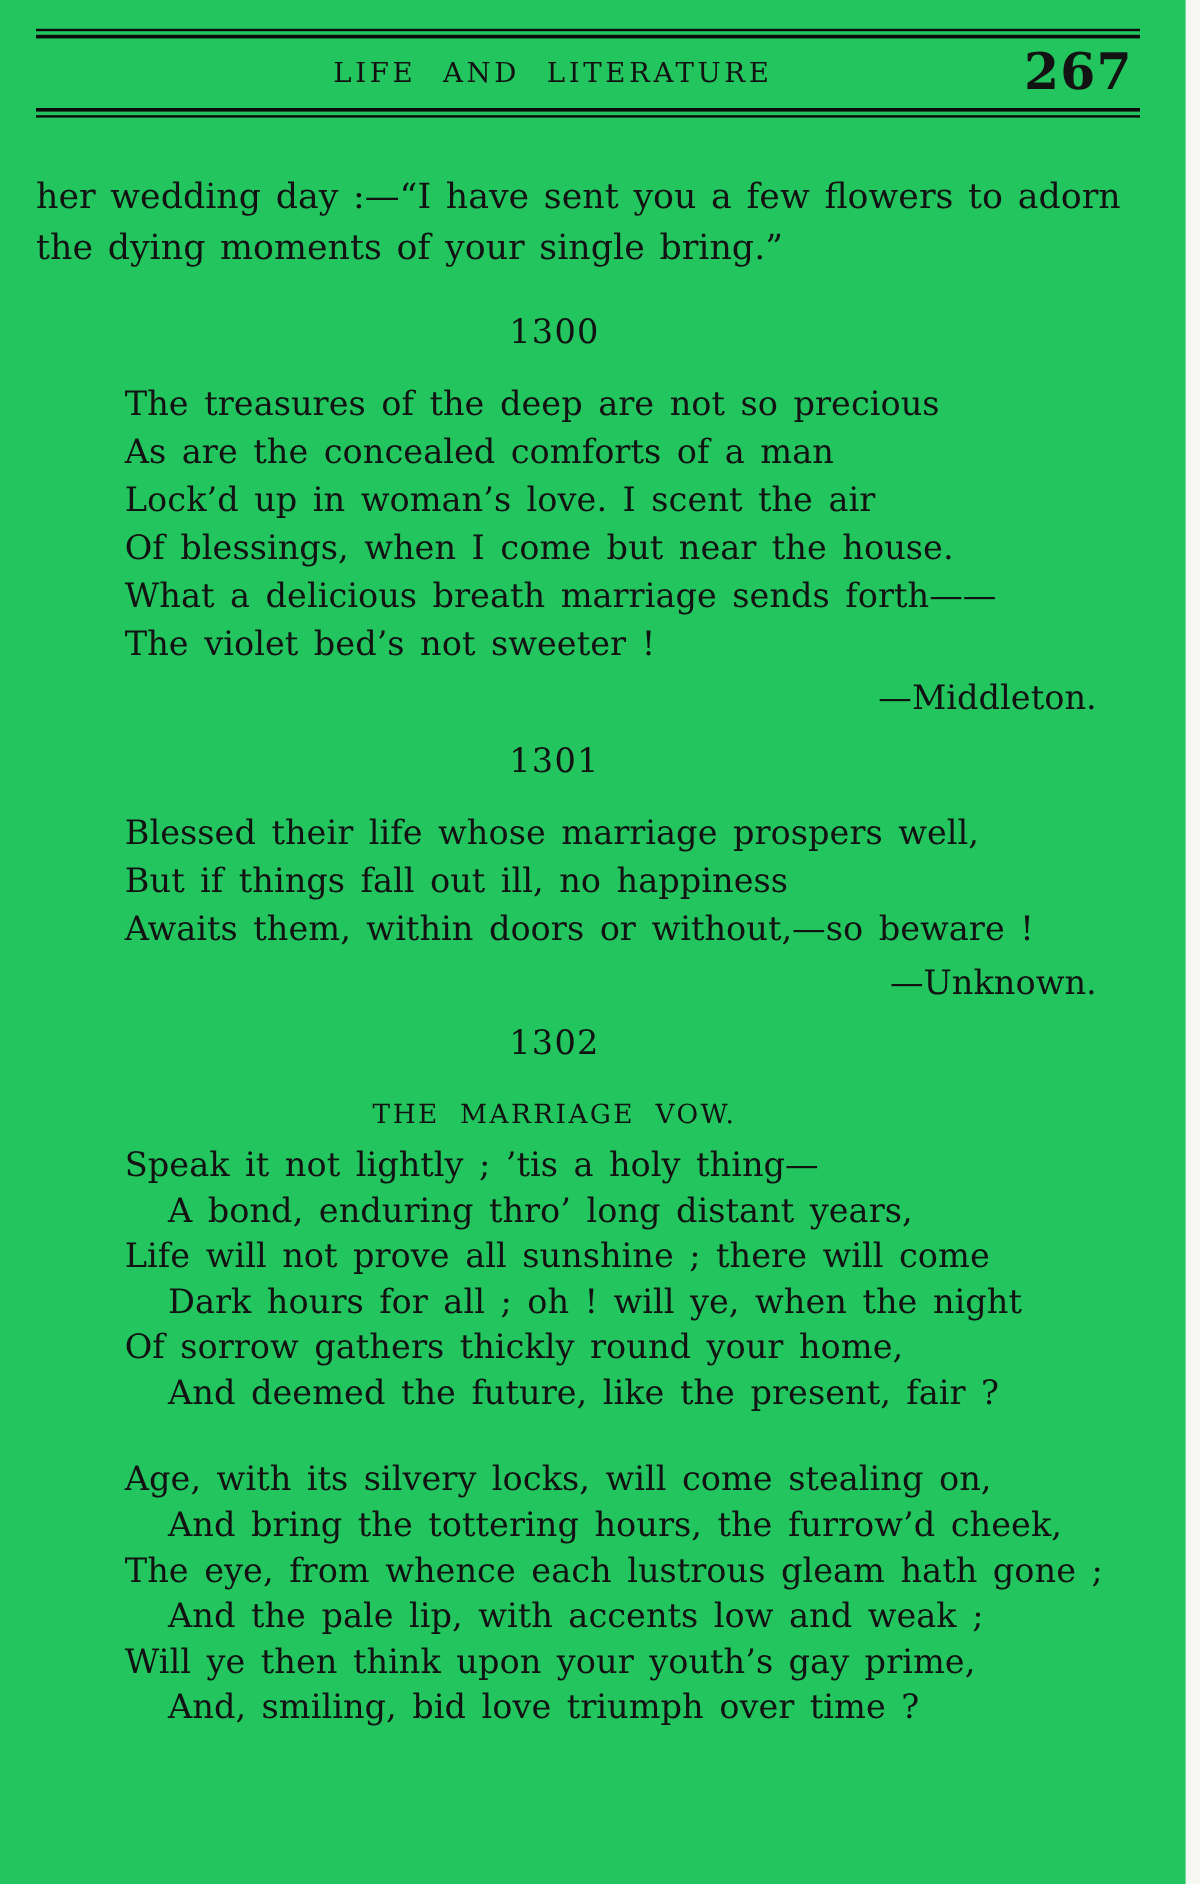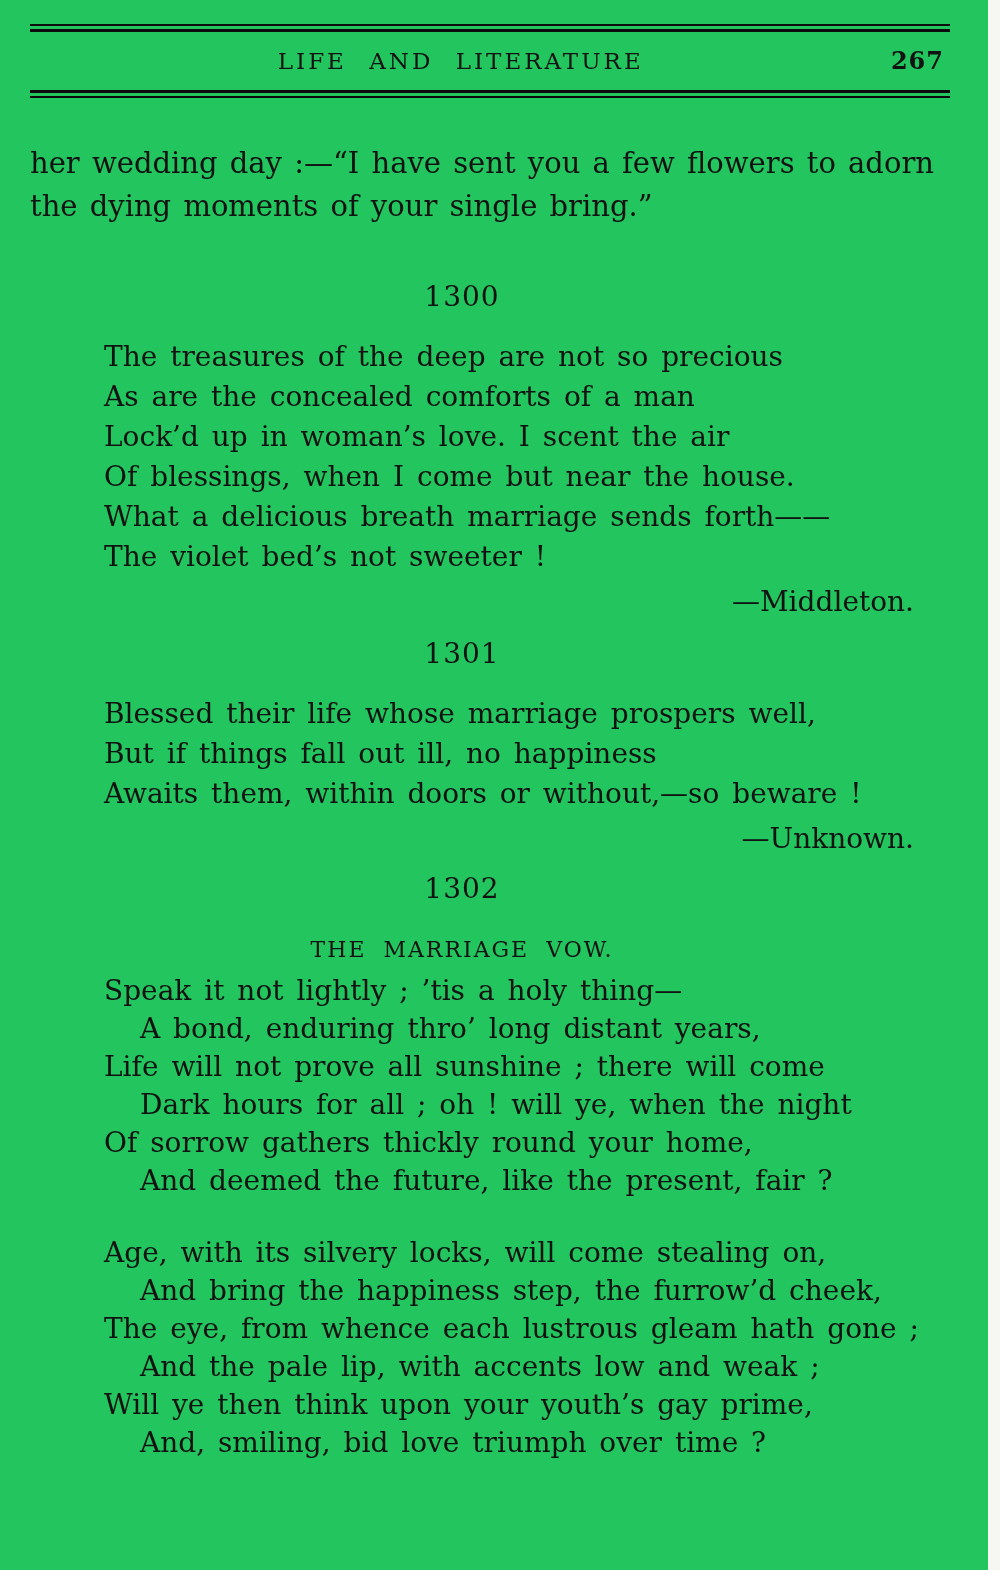--- a/index.html
+++ b/index.html
@@ -32,40 +32,40 @@
     transform: translate(-58%, -50%);
     font-size: 23px;
     letter-spacing: 3px;
     word-spacing: 12px;
     white-space: nowrap;
   }
   .page-num {
     position: absolute;
     right: 6px; top: 50%;
     transform: translateY(-52%);
-    font-size: 24px;
+    font-size: 42px;
     font-weight: 600;
     letter-spacing: 1px;
   }
 
   .intro {
     margin-top: 44px;
     font-size: 29px;
     line-height: 43px;
     word-spacing: 3px;
   }
   .intro-line { display: block; white-space: nowrap; }
 
   .entry-num {
     text-align: center;
     font-size: 28px;
     letter-spacing: 1px;
     transform: translateX(-28px);
   }
-  .num-1300 { margin-top: 52px; }
+  .num-1300 { margin-top: 32px; }
   .num-1301 { margin-top: 18px; }
   .num-1302 { margin-top: 16px; }
 
   .poem {
     margin-left: 74px;
     margin-top: 24px;
   }
   .pline {
     font-size: 28px;
     line-height: 40px;
@@ -141,20 +141,20 @@
     <div class="pline">Speak it not lightly ; ’tis a holy thing—</div>
     <div class="pline indent">A bond, enduring thro’ long distant years,</div>
     <div class="pline">Life will not prove all sunshine ; there will come</div>
     <div class="pline indent">Dark hours for all ; oh ! will ye, when the night</div>
     <div class="pline">Of sorrow gathers thickly round your home,</div>
     <div class="pline indent">And deemed the future, like the present, fair ?</div>
   </div>
 
   <div class="stanza stanza-2">
     <div class="pline">Age, with its silvery locks, will come stealing on,</div>
-    <div class="pline indent">And bring the happiness step, the furrow’d cheek,</div>
+    <div class="pline indent">And bring the tottering hours, the furrow’d cheek,</div>
     <div class="pline">The eye, from whence each lustrous gleam hath gone ;</div>
     <div class="pline indent">And the pale lip, with accents low and weak ;</div>
     <div class="pline">Will ye then think upon your youth’s gay prime,</div>
     <div class="pline indent">And, smiling, bid love triumph over time ?</div>
   </div>
 
 </div>
 
 </body></html>

